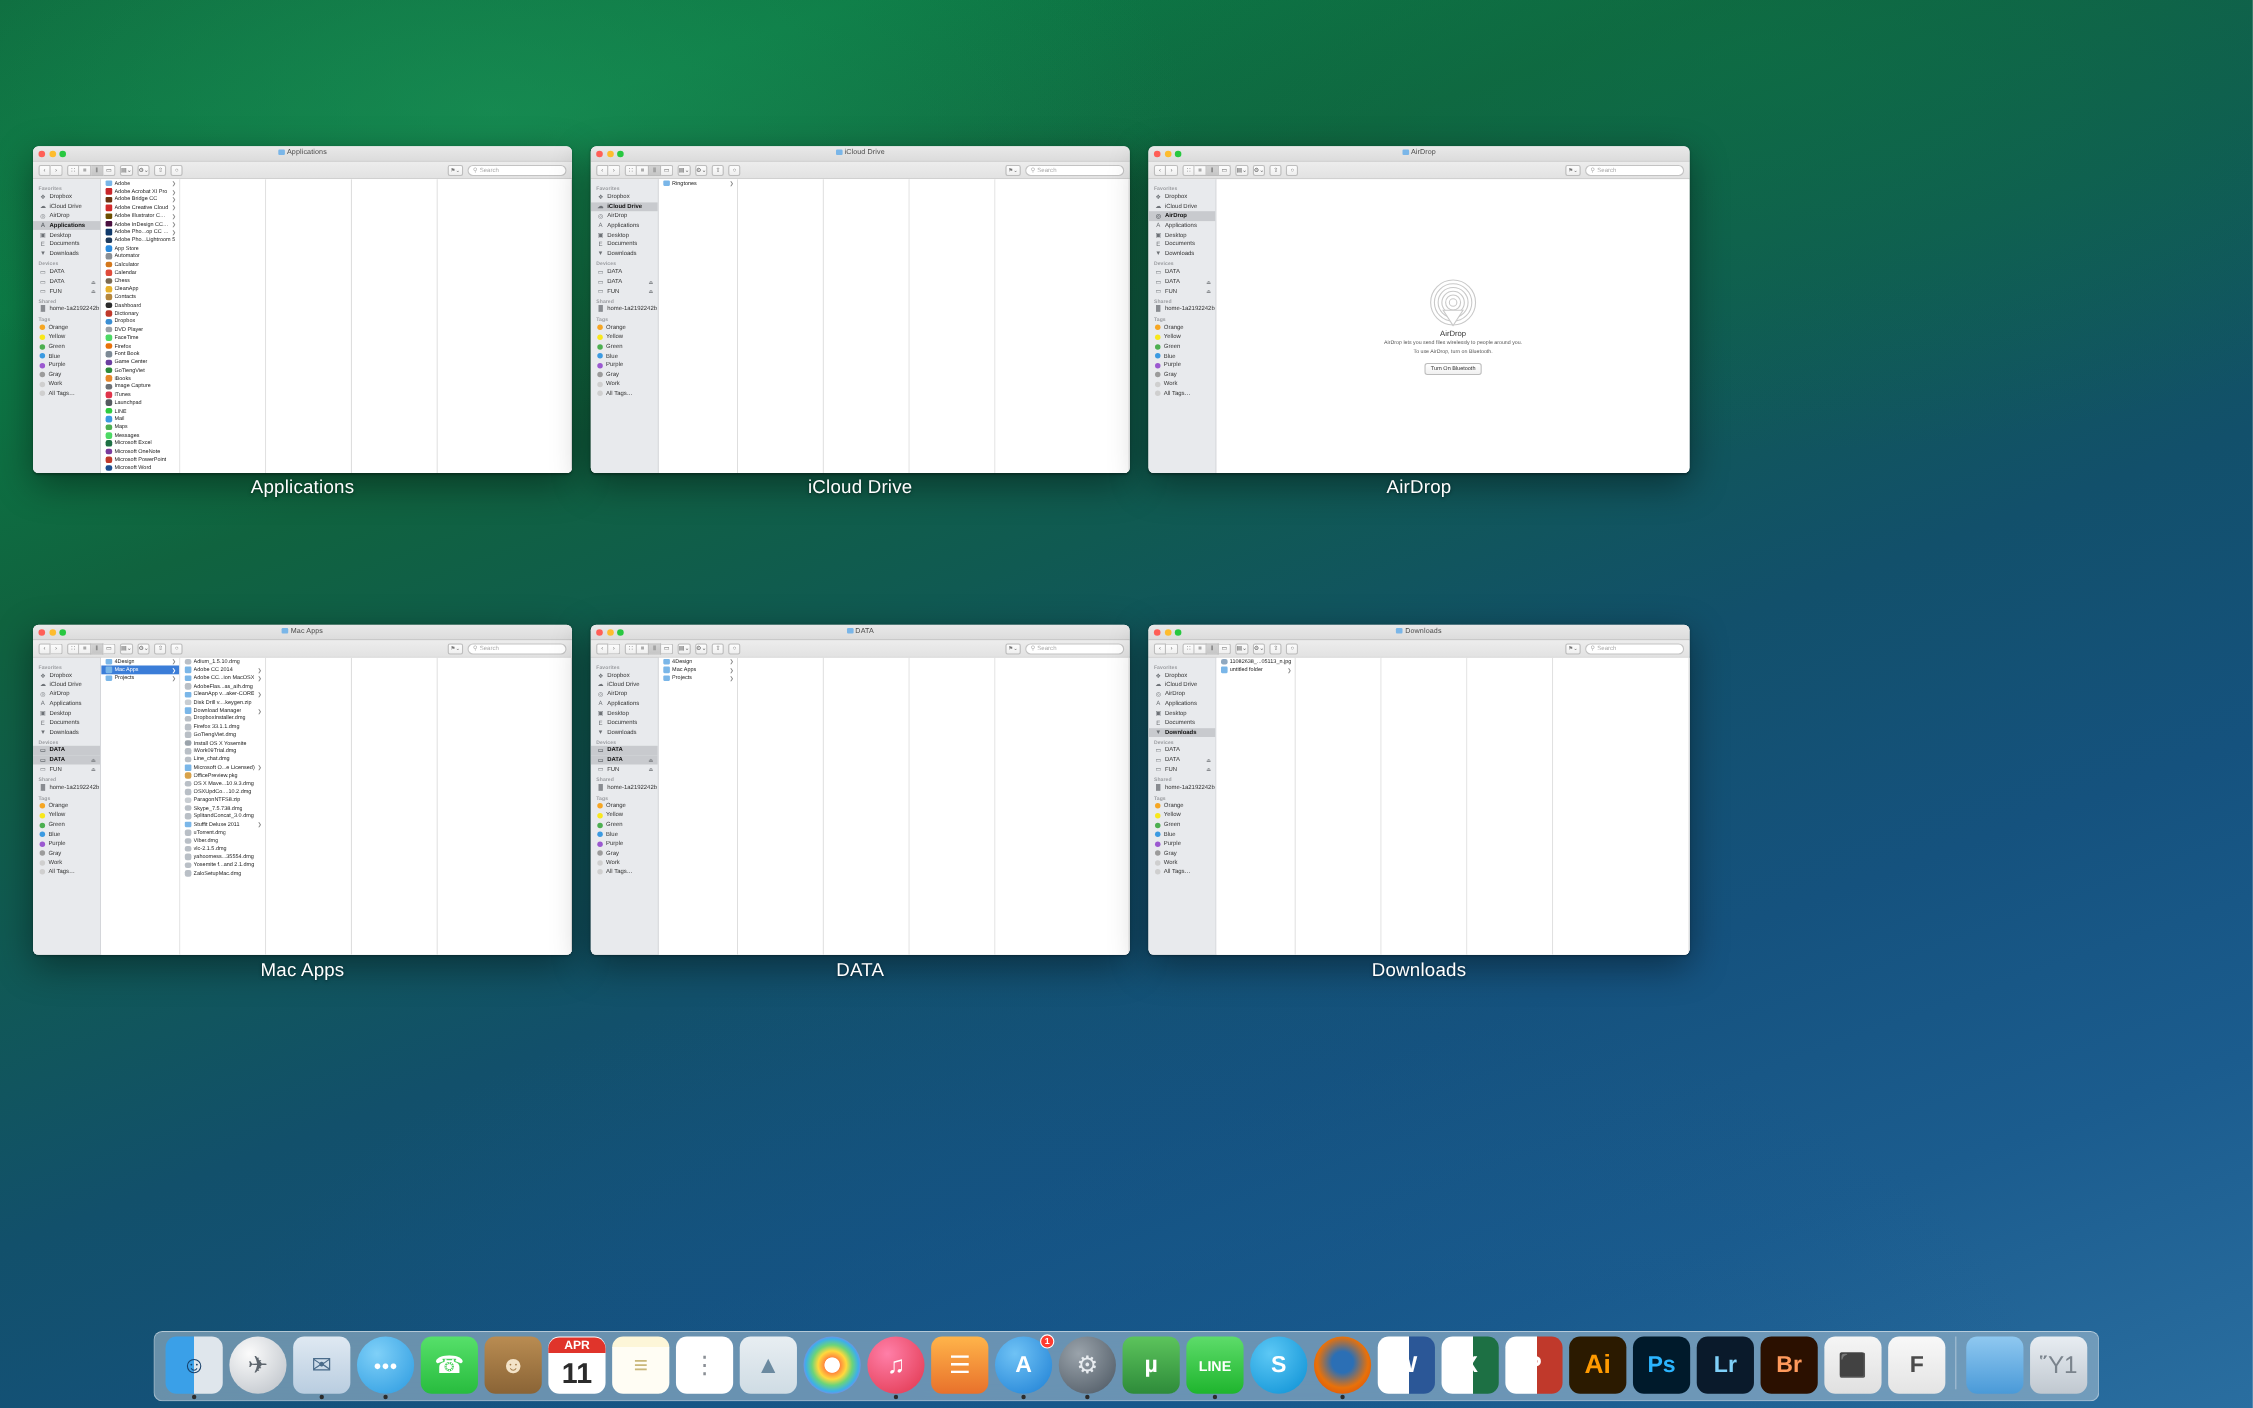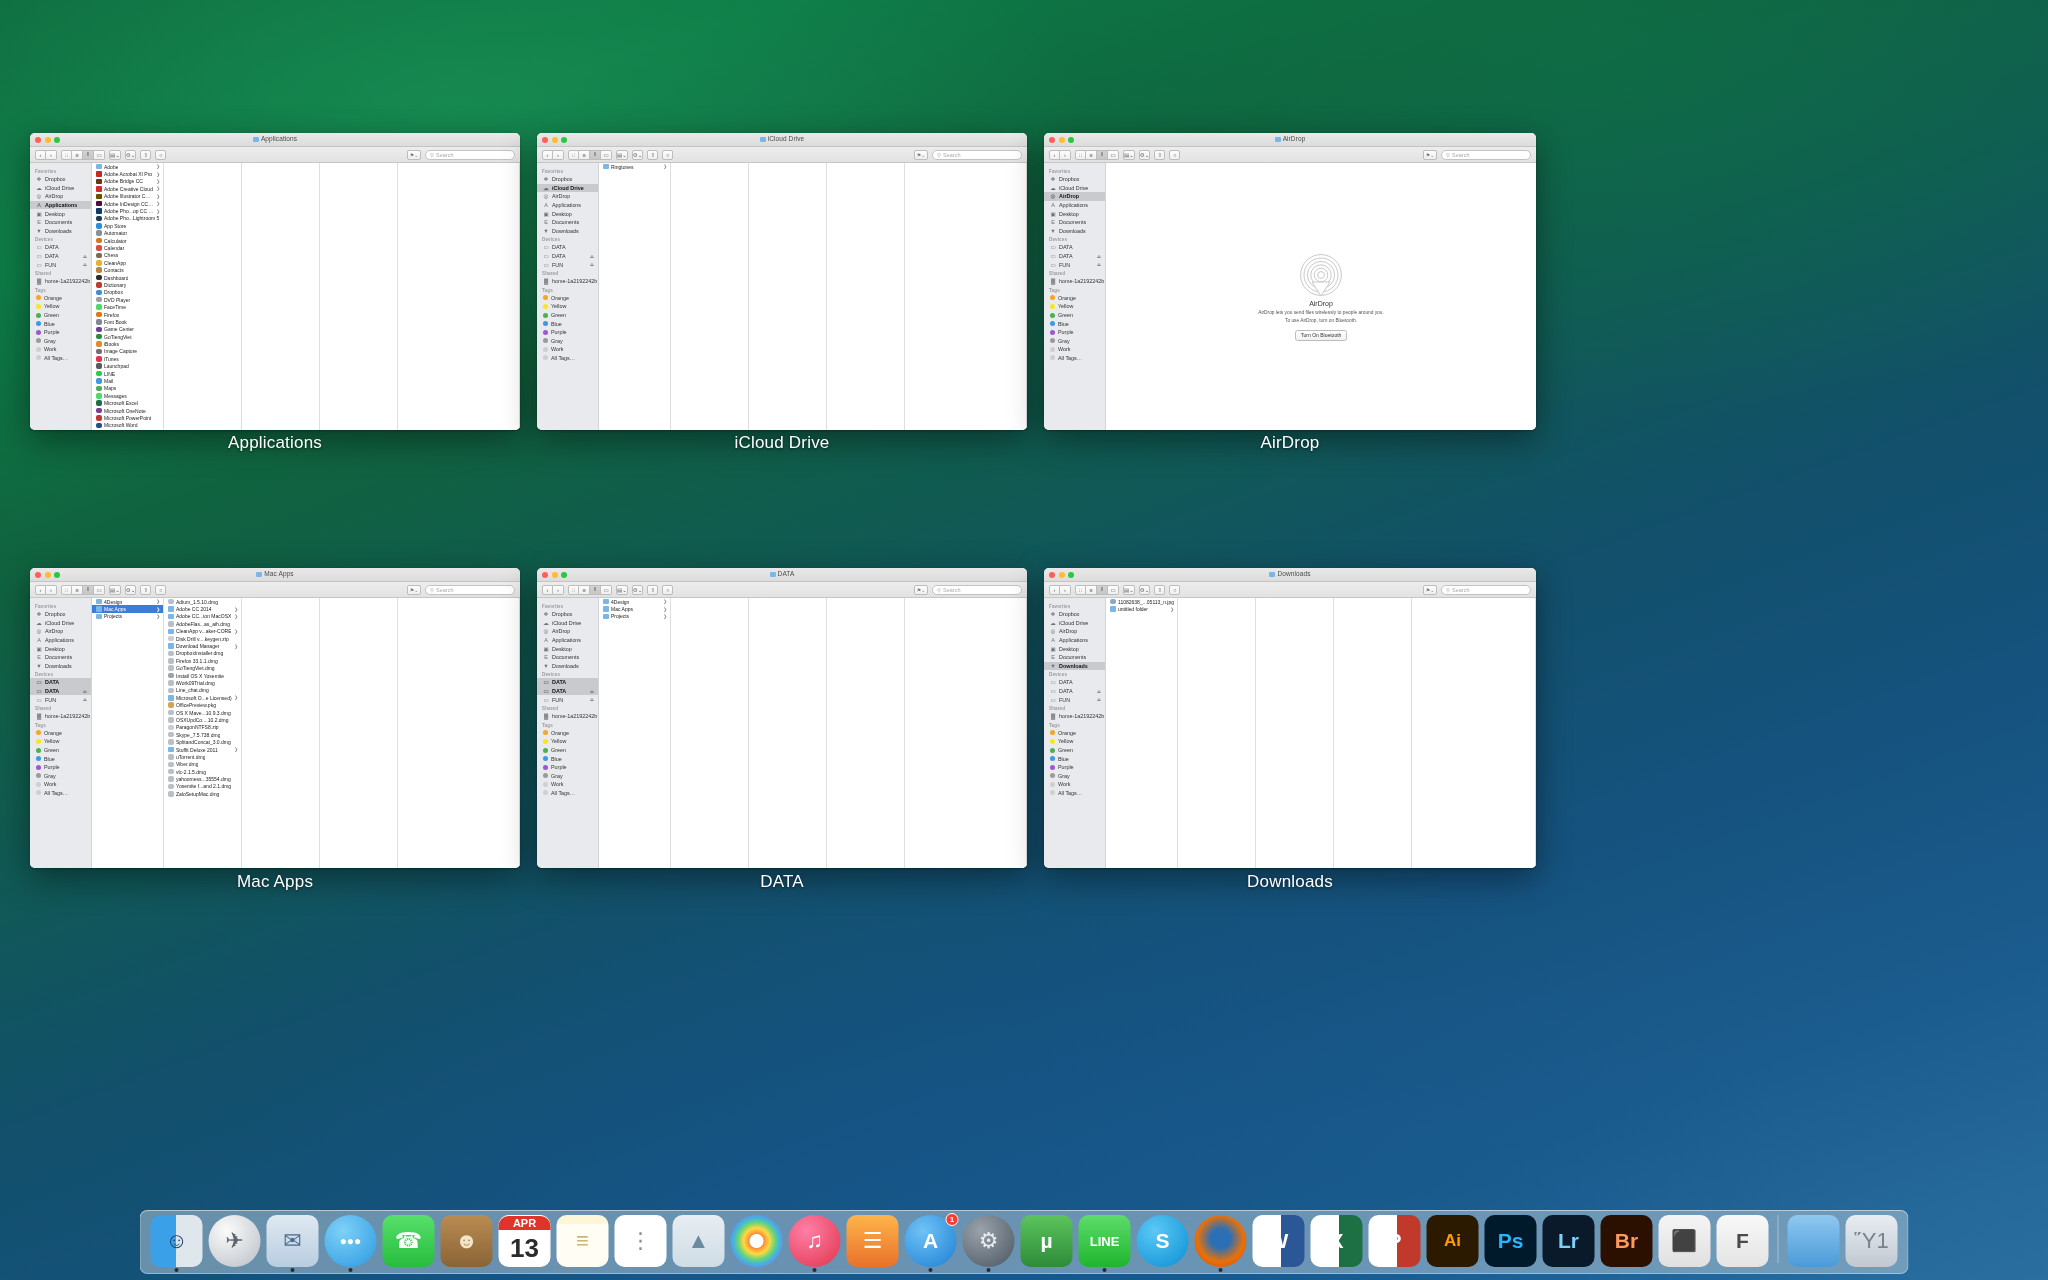--- a/index.html
+++ b/index.html
@@ -1209,21 +1209,21 @@
       <span class="run-dot"></span>
     </div>
     <div class="dock-ico" style="background: linear-gradient(rgb(86, 224, 106), rgb(40, 188, 62)); color: rgb(255, 255, 255);">
       <span style="font-size: 22px;">☎</span>
     </div>
     <div class="dock-ico" style="background: linear-gradient(rgb(185, 140, 82), rgb(138, 100, 54)); color: rgb(243, 227, 200);">
       <span style="font-size: 22px;">☻</span>
     </div>
     <div class="dock-ico" style="background: rgb(255, 255, 255); color: rgb(51, 51, 51); flex-direction: column; padding: 0px;">
       <div style="background: rgb(224, 52, 43); color: rgb(255, 255, 255); font-size: 11px; width: 100%; text-align: center; line-height: 14px; border-radius: 10px 10px 0px 0px; font-weight: bold;">APR</div>
-      <div style="color: rgb(43, 43, 43); font-size: 26px; font-weight: bold; line-height: 36px;">13</div>
+      <div style="color: rgb(43, 43, 43); font-size: 26px; font-weight: bold; line-height: 36px;">11</div>
     </div>
     <div class="dock-ico" style="background: linear-gradient(rgb(253, 246, 216) 0px, rgb(253, 246, 216) 18%, rgb(255, 253, 244) 18%); color: rgb(201, 183, 122);">
       <span style="font-size: 22px;">≡</span>
     </div>
     <div class="dock-ico" style="background: rgb(255, 255, 255); color: rgb(138, 143, 149);">
       <span style="font-size: 22px;">⋮</span>
     </div>
     <div class="dock-ico" style="background: linear-gradient(rgb(232, 238, 242), rgb(207, 220, 228)); color: rgb(107, 138, 160);">
       <span style="font-size: 22px;">▲</span>
     </div>
@@ -1260,21 +1260,21 @@
     <div class="dock-ico" style="background: linear-gradient(90deg, rgb(255, 255, 255) 55%, rgb(43, 87, 151) 55%); color: rgb(255, 255, 255);">
       <span style="font-size: 21px; font-weight: bold;">W</span>
     </div>
     <div class="dock-ico" style="background: linear-gradient(90deg, rgb(255, 255, 255) 55%, rgb(29, 112, 68) 55%); color: rgb(255, 255, 255);">
       <span style="font-size: 21px; font-weight: bold;">X</span>
     </div>
     <div class="dock-ico" style="background: linear-gradient(90deg, rgb(255, 255, 255) 55%, rgb(192, 57, 43) 55%); color: rgb(255, 255, 255);">
       <span style="font-size: 21px; font-weight: bold;">P</span>
     </div>
     <div class="dock-ico" style="background: rgb(43, 26, 0); color: rgb(255, 154, 0);">
-      <span style="font-size: 17px; font-weight: bold;">Ai</span>
+      <span style="font-size: 24px; font-weight: bold;">Ai</span>
     </div>
     <div class="dock-ico" style="background: rgb(0, 26, 43); color: rgb(43, 181, 255);">
       <span style="font-size: 21px; font-weight: bold;">Ps</span>
     </div>
     <div class="dock-ico" style="background: rgb(10, 26, 43); color: rgb(127, 208, 248);">
       <span style="font-size: 21px; font-weight: bold;">Lr</span>
     </div>
     <div class="dock-ico" style="background: rgb(43, 16, 0); color: rgb(255, 154, 92);">
       <span style="font-size: 21px; font-weight: bold;">Br</span>
     </div>

